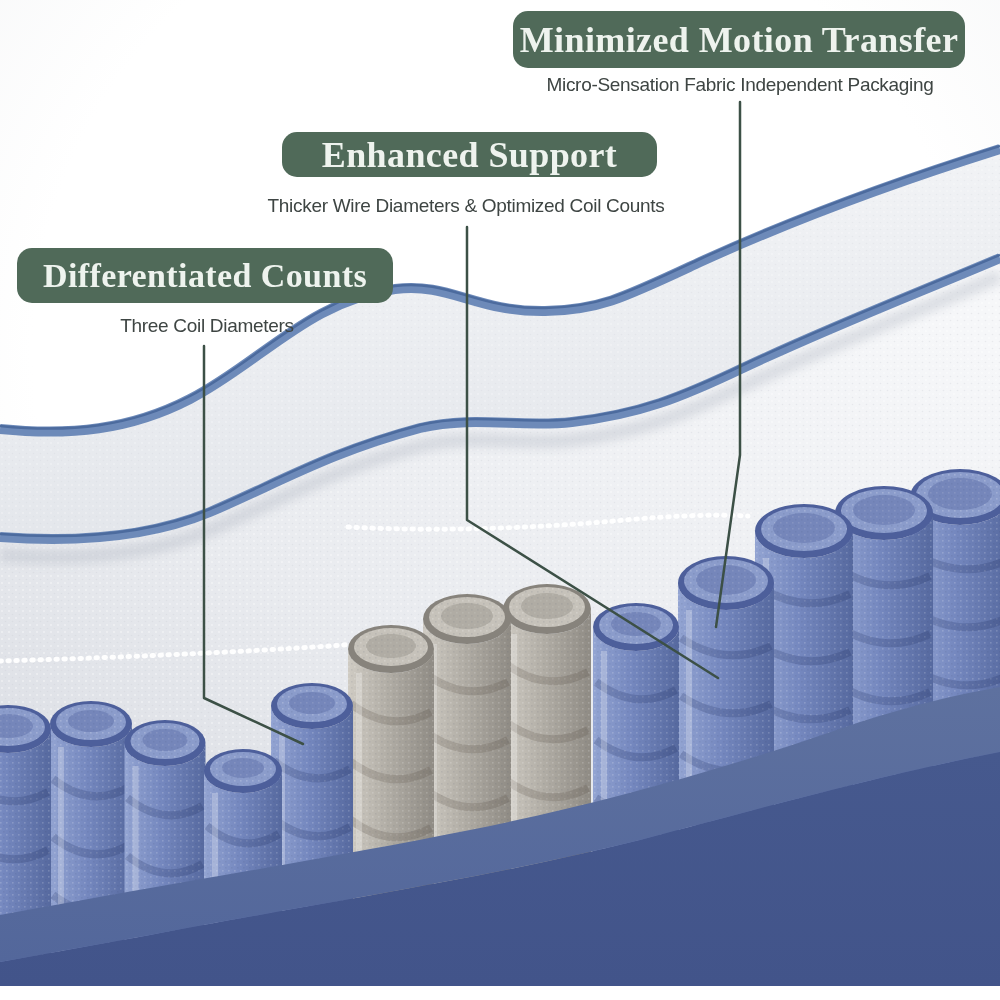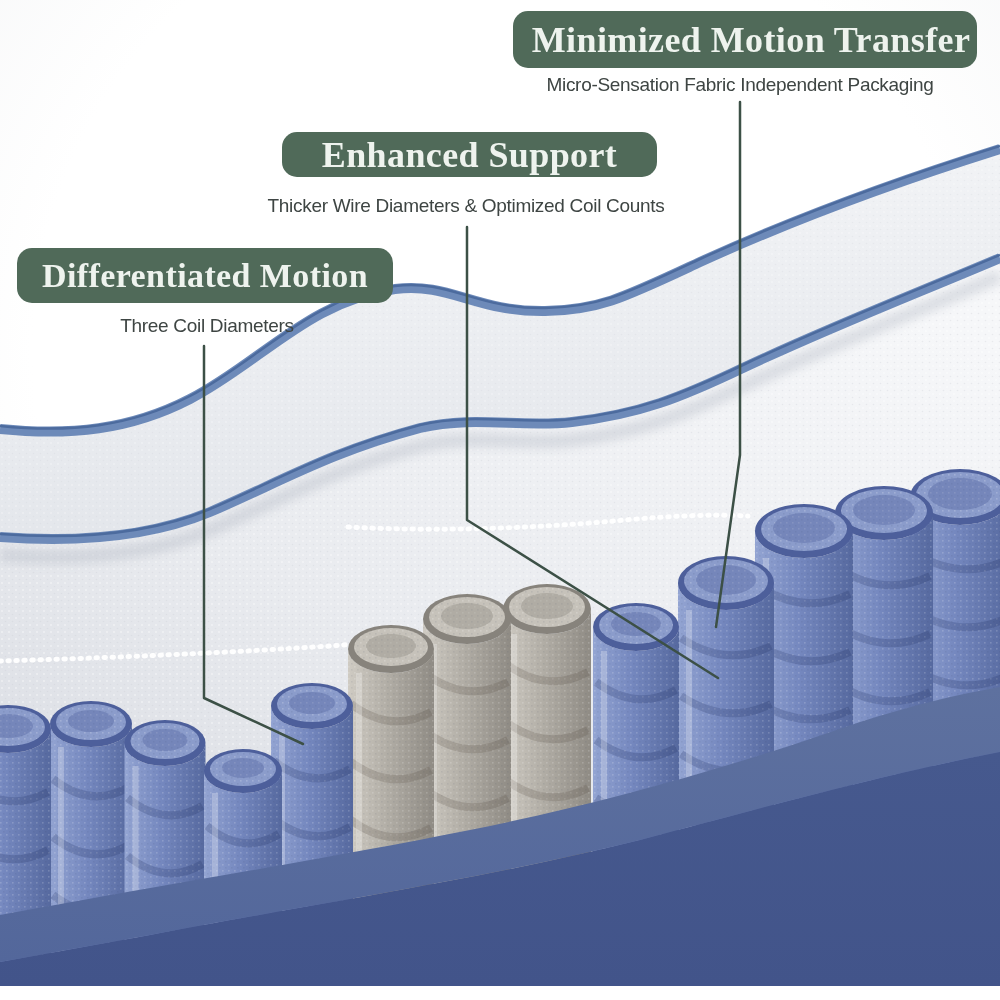--- a/index.html
+++ b/index.html
@@ -7,21 +7,21 @@
     position:relative;width:1000px;height:1000px;overflow:hidden;background:#ffffff;
     font-family:"Liberation Sans",sans-serif;
   }
   .stage svg{position:absolute;left:0;top:0;}
   .pill{
     position:absolute;display:flex;align-items:center;justify-content:center;
     background:var(--label-bg,#506a59);color:var(--label-fg,#eef3ee);
     font-family:"Liberation Serif",serif;font-weight:700;letter-spacing:.4px;
     border-radius:15px;white-space:nowrap;z-index:6;
   }
-  .pill.c1{left:513px;top:11px;width:452px;height:57px;font-size:36px;padding-left:12px;}
+  .pill.c1{left:513px;top:11px;width:452px;height:57px;font-size:36px;}
   .pill.c2{left:282px;top:132px;width:375px;height:45px;font-size:36px;}
   .pill.c3{left:17px;top:248px;width:376px;height:55px;font-size:34px;}
   .sub{
     position:absolute;text-align:center;color:var(--subtitle,#3e4543);
     font-size:19px;letter-spacing:-.3px;white-space:nowrap;z-index:6;
   }
   .sub.s1{left:490px;top:74px;width:500px;}
   .sub.s2{left:216px;top:195px;width:500px;}
   .sub.s3{left:7px;top:315px;width:400px;}
 </style>
@@ -280,15 +280,15 @@
       <path d="M204,346 L204,698 L303,744"></path>
     </g>
   </svg>
 
   <div class="pill c1">Minimized Motion Transfer</div>
   <div class="sub s1">Micro-Sensation Fabric Independent Packaging</div>
 
   <div class="pill c2">Enhanced Support</div>
   <div class="sub s2">Thicker Wire Diameters &amp; Optimized Coil Counts</div>
 
-  <div class="pill c3">Differentiated Motion</div>
+  <div class="pill c3">Differentiated Counts</div>
   <div class="sub s3">Three Coil Diameters</div>
 </div>
 
 </body></html>

